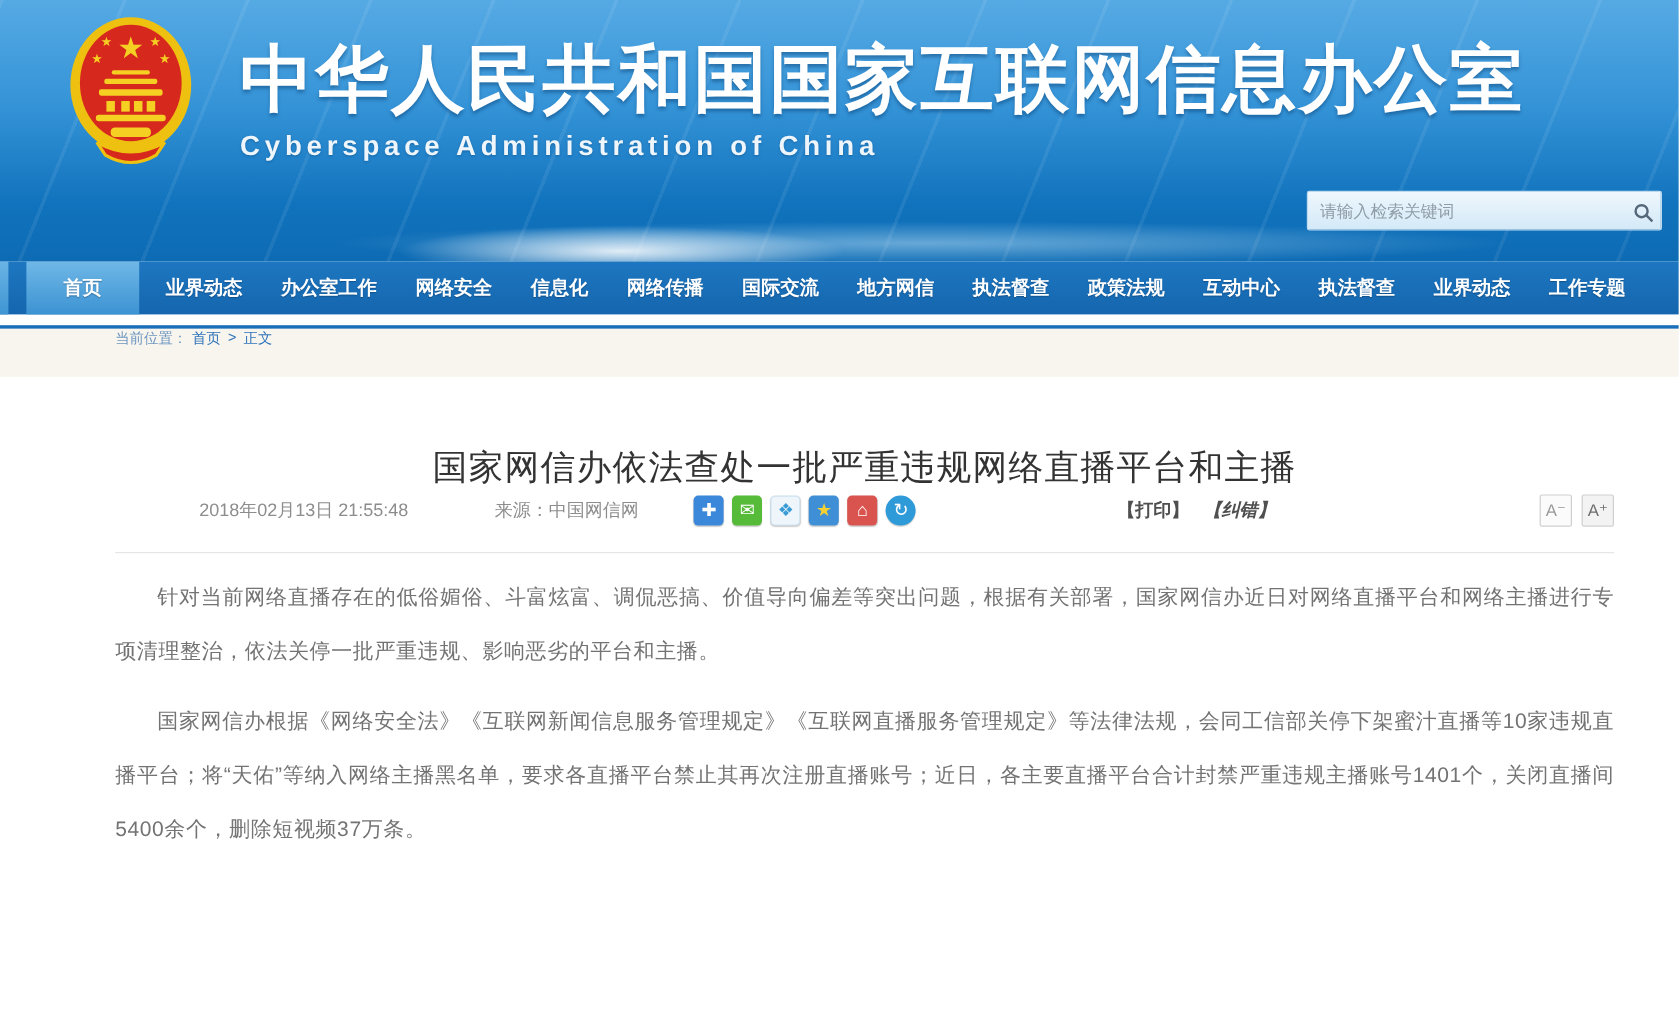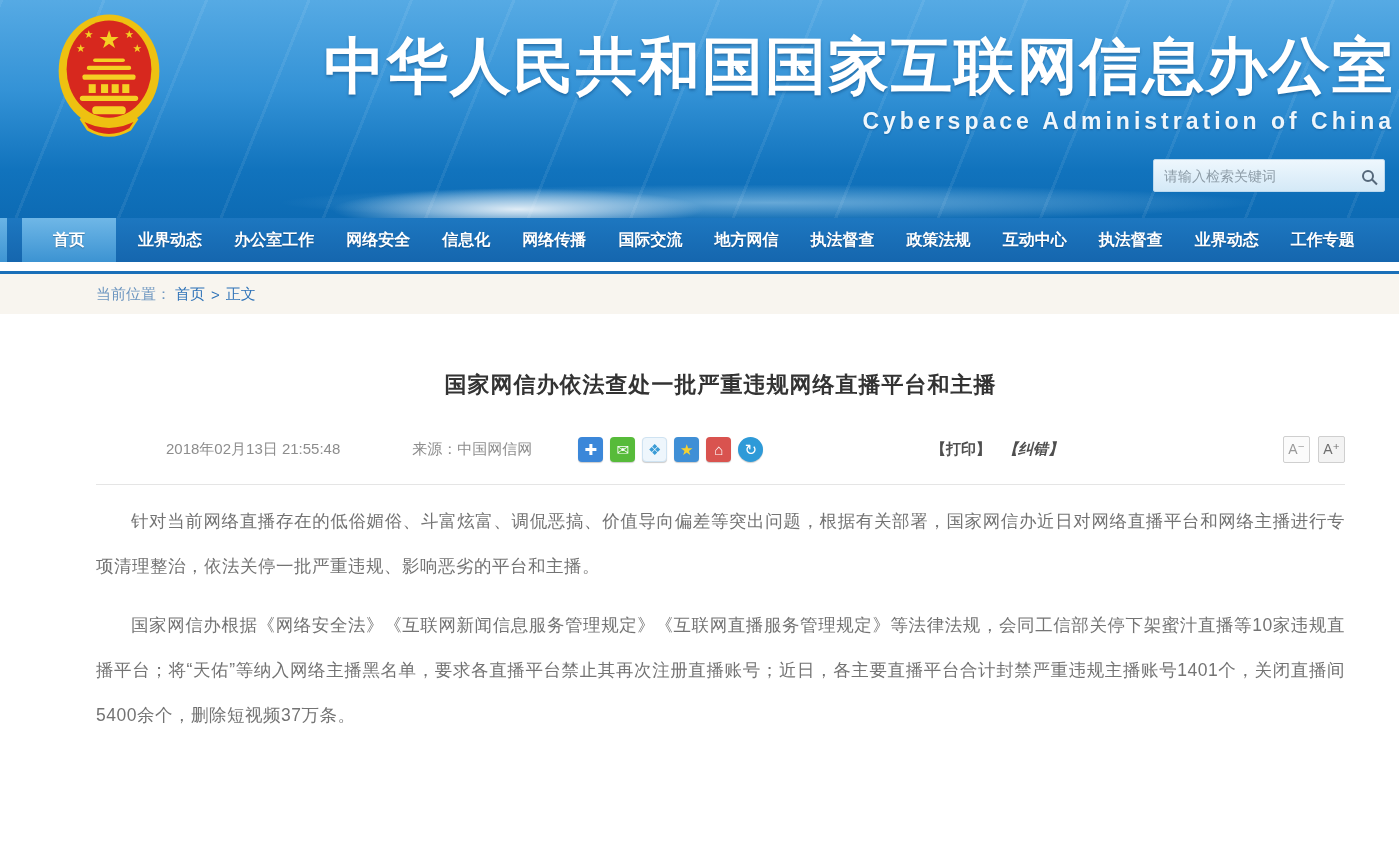--- a/index.html
+++ b/index.html
@@ -8,28 +8,28 @@
 
   
   .banner { position:relative; height:218px;
     background:
       radial-gradient(ellipse 300px 34px at 37% 96%, rgba(255,255,255,.85), rgba(255,255,255,0) 62%),
       radial-gradient(ellipse 700px 26px at 55% 93%, rgba(210,240,255,.45), rgba(255,255,255,0) 70%),
       repeating-linear-gradient(112deg, rgba(255,255,255,.07) 0 3px, rgba(255,255,255,0) 3px 95px),
       linear-gradient(180deg,#56aae4 0%, #3392d6 42%, #1173bd 78%, #0d6bb4 100%);
   }
   .emblem { position:absolute; left:56px; top:12px; }
-  .banner-text { position:absolute; left:200px; right:4px; top:26px; text-align:right; }
+  .banner-text { position:absolute; left:200px; right:4px; top:26px; text-align:left; }
   .site-title-cn { color:#fff; font-size:61px; font-weight:bold; letter-spacing:2px;
     text-shadow:0 2px 3px rgba(6,60,110,.45); white-space:nowrap; }
   .site-title-en { color:#eef6fc; font-size:23px; font-weight:bold;
     letter-spacing:4px; text-shadow:0 1px 2px rgba(6,60,110,.4); }
   .site-url { position:absolute; left:88px; bottom:24px; color:#b01e24; font-size:22px;
     font-weight:bold; letter-spacing:1px; text-decoration:none; cursor:pointer; }
-  .search-box { position:absolute; right:14px; bottom:26px; width:232px; height:33px;
+  .search-box { position:absolute; right:14px; bottom:26px; width:296px; height:33px;
     background:linear-gradient(180deg,#eef7fd,#d4e9f7); border:1px solid #bcd9ee;
     border-radius:2px; display:flex; align-items:center; padding:0 10px; }
   .search-box input { flex:1; border:none; outline:none; background:transparent;
     font-size:14px; color:#333; font-family:inherit; }
   .search-box input::placeholder { color:#8d9ca7; }
   .search-icon { width:12px; height:12px; border:2px solid #55687a; border-radius:50%;
     position:relative; display:inline-block; cursor:pointer; margin-left:8px; }
   .search-icon::after { content:""; position:absolute; width:7px; height:2px;
     background:#55687a; transform:rotate(45deg); right:-6px; bottom:-3px; }
 
@@ -40,31 +40,31 @@
   .nav ul { list-style:none; display:flex; height:100%; align-items:stretch;
     padding:0 34px 0 22px; justify-content:space-between; }
   .nav-item { display:flex; align-items:center; padding:0 10px; color:#fff; font-size:16px;
     font-weight:bold; cursor:pointer; text-shadow:0 1px 1px rgba(0,30,60,.35); white-space:nowrap; }
   .nav-item.active { background:linear-gradient(180deg,#6fb7e7,#3c93d2); width:94px;
     justify-content:center; }
 
   .blue-line { height:3px; background:#1a6fb8; margin-top:9px; }
 
   
-  .breadcrumb-bar { height:40px; background:#f8f5ef; display:flex; align-items:center;
-    padding-left:96px; font-size:15px; }
+  .breadcrumb-bar { height:40px; background:#f8f5ef; display:flex; 
+    padding-left:96px; font-size:12px; }
   .breadcrumb-bar .bc-prefix { color:#6d96c0; }
   .breadcrumb-bar a { color:#2f73b8; text-decoration:none; cursor:pointer; margin:0 4px; }
   .breadcrumb-bar .sep { color:#2f73b8; margin:0 2px; }
 
   
   .content { padding:56px 54px 30px 96px; }
-  .article-title { text-align:center; font-size:22px; color:#333; font-weight:bold;
+  .article-title { text-align:center; font-size:29px; color:#333; font-weight:normal;
     letter-spacing:1px; }
-  .meta-row { display:flex; align-items:center; margin-top:34px; height:30px; }
+  .meta-row { display:flex; align-items:center; height:30px; }
   .meta-date { color:#8d8d8d; font-size:15px; margin-left:70px; }
   .meta-source { color:#8d8d8d; font-size:15px; margin-left:72px; }
   .meta-source a { color:#8d8d8d; text-decoration:none; cursor:pointer; }
   .share { display:flex; align-items:center; margin-left:46px; }
   .share-icon { width:25px; height:25px; border-radius:4px; margin-right:7px; color:#fff;
     font-size:15px; line-height:25px; text-align:center; cursor:pointer;
     box-shadow:0 1px 1px rgba(0,0,0,.2); }
   .share-icon.circle { border-radius:50%; }
   .share-icon.light { border:1px solid #cfe3f2; line-height:23px; }
   .meta-action { color:#4f4f4f; font-size:15px; font-weight:bold; text-decoration:none;

